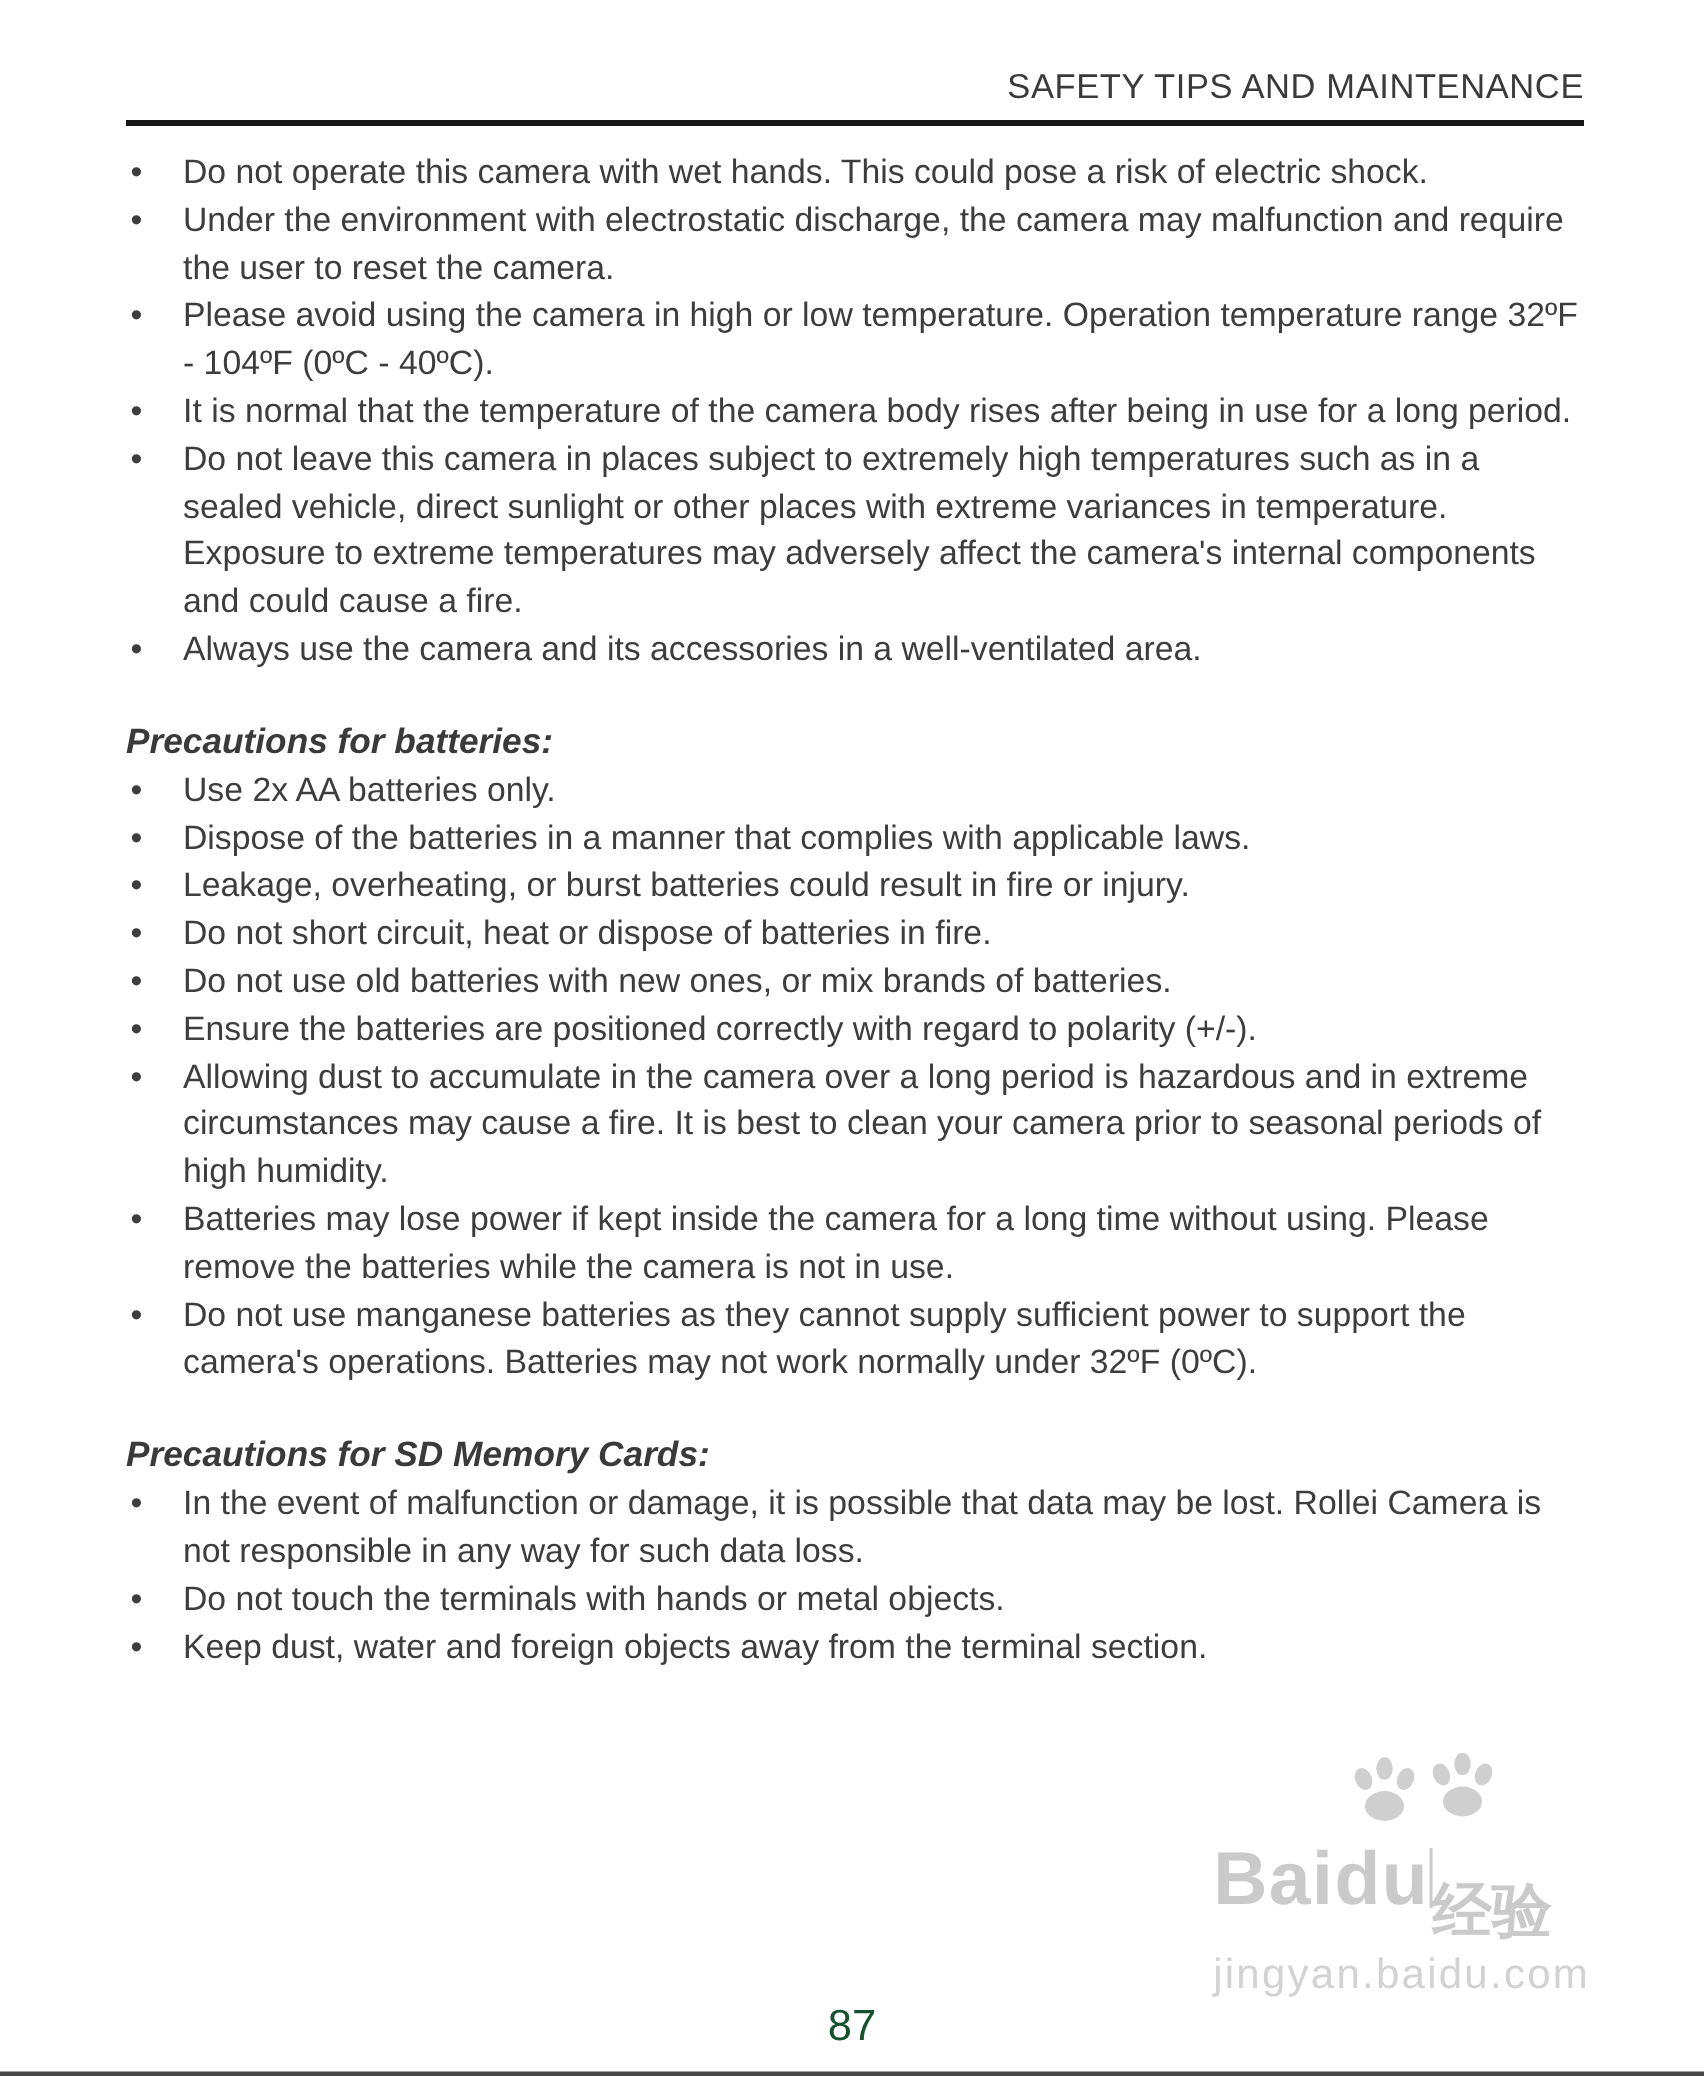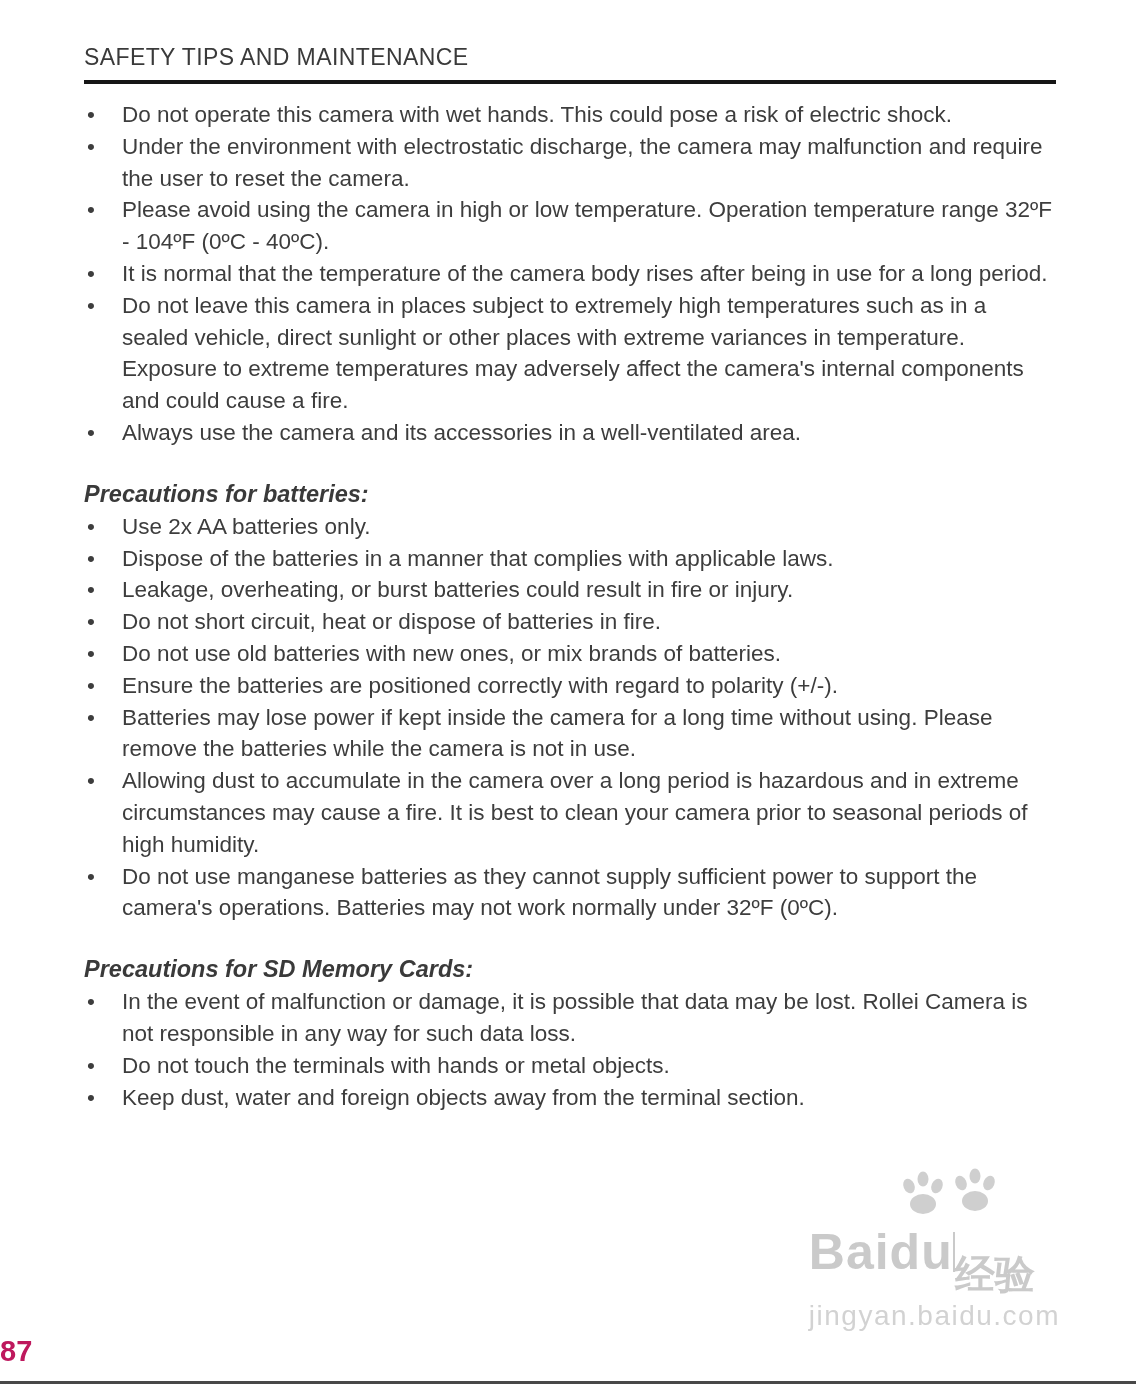--- a/index.html
+++ b/index.html
@@ -10,20 +10,21 @@
     height: 1384px;
     margin: 0 auto;
     background: #ffffff;
     font-family: "Liberation Sans", sans-serif;
     color: #3d3d3d;
     overflow: hidden;
   }
   .content { padding: 44px 80px 0 84px; }
 
   .doc-header {
+    text-align: right;
     font-size: 23px;
     letter-spacing: 0.4px;
     color: #3a3a3a;
     padding-bottom: 9px;
   }
   .rule {
     border: none;
     border-top: 4px solid #161616;
     margin: 0 0 15px 0;
   }
@@ -52,23 +53,23 @@
     font-style: italic;
     line-height: 32px;
     margin: 29px 0 1px 0;
     color: #3a3a3a;
   }
 
   .page-number {
     position: absolute;
     left: 0; right: 0;
     bottom: 16px;
+    text-align: center;
     font-size: 29px;
-    color: #be185d;
-    font-weight: bold;
+    color: #14532d;
   }
 
   .bottom-edge {
     position: absolute;
     left: 0; right: 0; bottom: 0;
     height: 3px;
     background: #484848;
   }
 
   .watermark {
@@ -121,22 +122,22 @@
     </ul>
 
     <h2 class="section-heading">Precautions for batteries:</h2>
     <ul class="bullets">
       <li>Use 2x AA batteries only.</li>
       <li>Dispose of the batteries in a manner that complies with applicable laws.</li>
       <li>Leakage, overheating, or burst batteries could result in fire or injury.</li>
       <li>Do not short circuit, heat or dispose of batteries in fire.</li>
       <li>Do not use old batteries with new ones, or mix brands of batteries.</li>
       <li>Ensure the batteries are positioned correctly with regard to polarity (+/-).</li>
+      <li>Allowing dust to accumulate in the camera over a long period is hazardous and in extreme circumstances may cause a fire. It is best to clean your camera prior to seasonal periods of high humidity.</li>
       <li>Batteries may lose power if kept inside the camera for a long time without using. Please remove the batteries while the camera is not in use.</li>
-      <li>Allowing dust to accumulate in the camera over a long period is hazardous and in extreme circumstances may cause a fire. It is best to clean your camera prior to seasonal periods of high humidity.</li>
       <li>Do not use manganese batteries as they cannot supply sufficient power to support the camera's operations. Batteries may not work normally under 32ºF (0ºC).</li>
     </ul>
 
     <h2 class="section-heading">Precautions for SD Memory Cards:</h2>
     <ul class="bullets">
       <li>In the event of malfunction or damage, it is possible that data may be lost. Rollei Camera is not responsible in any way for such data loss.</li>
       <li>Do not touch the terminals with hands or metal objects.</li>
       <li>Keep dust, water and foreign objects away from the terminal section.</li>
     </ul>
 

